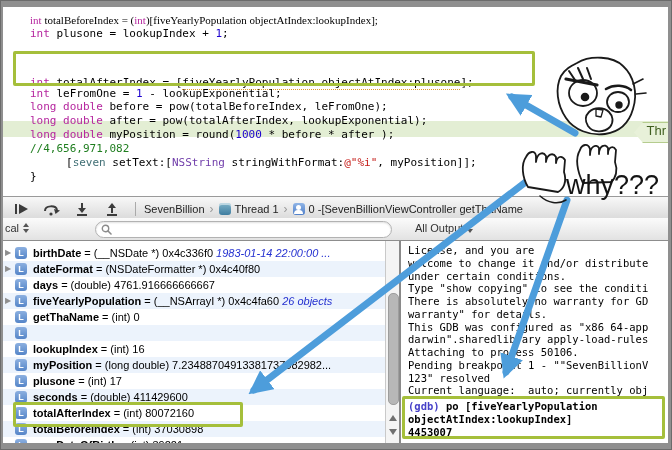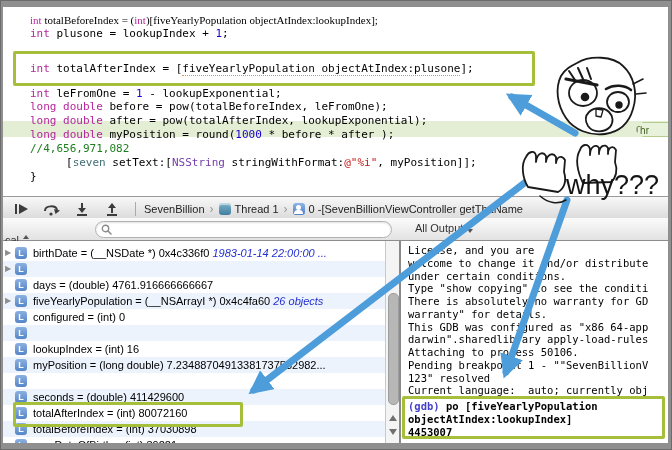--- a/index.html
+++ b/index.html
@@ -9,44 +9,44 @@
 
   
   .code-editor{position:absolute;left:0;top:0;right:0;height:189px;background:#fff;overflow:hidden;}
   .codeline{position:absolute;left:27px;height:14px;line-height:14px;white-space:pre;
             font-family:"DejaVu Sans Mono",monospace;font-size:11px;color:#000;}
   .kw{color:#b5259e;} .num{color:#1c00cf;} .cmt{color:#1e7d1e;} .str{color:#c41a16;}
   .cls{color:#703daa;} .ivar{color:#3f6e74;}
   .warn{border-bottom:1px dotted #e09b2d;}
   .current-line{position:absolute;left:0;right:0;top:114px;height:16px;background:#e3eed4;}
   .code-box{position:absolute;left:10px;top:44px;width:516px;height:29px;border:3px solid #a5bf3b;border-radius:2px;}
-  .thread-tag{position:absolute;right:0;top:115px;height:15px;width:34px;background:#e8f1d9;
+  .thread-tag{position:absolute;right:0;top:115px;height:21px;width:34px;background:#e8f1d9;
               border-top:1px solid #b5cc8e;border-bottom:1px solid #b5cc8e;
               clip-path:polygon(0 50%,9px 0,100% 0,100% 100%,9px 100%);
-              font-size:10px;line-height:15px;color:#3f5e1f;text-align:left;padding-right:2px;box-sizing:border-box;}
+              font-size:13px;line-height:15px;color:#3f5e1f;text-align:right;padding-right:2px;box-sizing:border-box;}
 
   
   .debug-bar{position:absolute;left:0;top:189px;right:0;height:26px;
              background:linear-gradient(#f8f8f8,#d8d8d8);border-top:1px solid #9a9a9a;border-bottom:1px solid #ababab;
              display:flex;align-items:center;box-sizing:border-box;font-size:11px;color:#222;}
   .dbg-btn{width:22px;height:18px;margin-left:8px;display:flex;align-items:center;justify-content:center;}
   .dbg-sep{width:1px;height:14px;background:#aaa;margin:0 8px 0 12px;}
   .bc-item{display:flex;align-items:center;white-space:nowrap;}
   .bc-chev{color:#999;margin:0 5px;font-size:12px;}
   .bc-icon{width:12px;height:12px;border-radius:3px;margin-right:4px;flex:0 0 auto;}
   .icon-thread{background:linear-gradient(#7fb3c9,#3f7da0);box-shadow:inset 0 2px 0 rgba(255,255,255,.5);}
   .icon-frame{background:linear-gradient(#8fb4e6,#4f7fc9);position:relative;}
   .icon-frame:before{content:"";position:absolute;left:3.5px;top:2px;width:5px;height:5px;border-radius:50%;background:#fff;}
   .icon-frame:after{content:"";position:absolute;left:1.5px;bottom:1px;width:9px;height:4px;border-radius:4px 4px 0 0;background:#fff;}
 
   
   .filter-bar{position:absolute;left:0;top:211px;right:0;height:23px;
               background:linear-gradient(#fbfbfb,#e2e2e2);border-bottom:1px solid #8d8d8d;
               box-sizing:border-box;font-size:11px;color:#333;}
-  .scope{position:absolute;left:2px;top:16px;display:flex;align-items:center;}
+  .scope{position:absolute;left:2px;top:4px;display:flex;align-items:center;}
   .stepper{display:inline-flex;flex-direction:column;margin-left:4px;}
   .stepper i{width:0;height:0;border-left:3.5px solid transparent;border-right:3.5px solid transparent;display:block;}
   .stepper .up{border-bottom:4px solid #555;margin-bottom:1.5px;}
   .stepper .dn{border-top:4px solid #555;}
   .searchbox{position:absolute;left:92px;top:3px;width:290px;height:15px;background:#fff;border:1px solid #b2b2b2;
              border-radius:9px;display:flex;align-items:center;padding-left:5px;box-shadow:inset 0 1px 2px rgba(0,0,0,.12);}
   .searchbox input{border:0;outline:0;flex:1;font-size:11px;background:transparent;height:13px;padding:0 4px;}
   .outsel{position:absolute;left:412px;top:4px;display:flex;align-items:center;}
 
   
@@ -56,21 +56,21 @@
   .console-pane{position:absolute;left:398px;top:0;right:0;bottom:0;background:#fff;overflow:hidden;
                 font-family:"DejaVu Sans Mono",monospace;font-size:10.5px;color:#000;}
 
   .var-row{position:absolute;left:0;right:14px;height:16px;line-height:16px;font-size:11px;white-space:nowrap;overflow:hidden;}
   .var-row.stripe{background:#ecf3fc;}
   .var-row .tri{position:absolute;left:2px;top:0;color:#8e8e8e;font-size:8px;line-height:16px;}
   .var-chip{position:absolute;left:12px;top:2px;width:12px;height:12px;border-radius:3px;
             background:linear-gradient(#8cb0e0,#5585c8);color:#fff;font-size:9px;font-weight:bold;
             text-align:center;line-height:12px;}
   .var-text{position:absolute;left:30px;top:0;}
-  .var-name{font-weight:normal;color:#000;}
+  .var-name{font-weight:bold;color:#000;}
   .var-sum{color:#2430d0;font-style:italic;}
   .var-box{position:absolute;left:10px;top:161px;width:224px;height:19px;border:3px solid #a5bf3b;border-radius:2px;}
 
   .vscroll{position:absolute;right:0;top:0;width:13px;bottom:0;background:#f4f4f4;border-left:1px solid #c9c9c9;}
   .vthumb{position:absolute;left:1.5px;top:52px;width:9px;height:110px;border-radius:5px;background:#b7b7b7;border:1px solid #9d9d9d;}
   .varrow{position:absolute;left:3px;width:0;height:0;border-left:4px solid transparent;border-right:4px solid transparent;}
   .varrow.up{bottom:22px;border-bottom:6px solid #707070;}
   .varrow.dn{bottom:8px;border-top:6px solid #707070;}
 
   .console-lines{position:absolute;left:7px;top:3px;right:0;}
@@ -89,21 +89,21 @@
 <body>
 
 <div class="frame">
   <div class="window">
 
     <div class="code-editor">
       <div class="current-line"></div>
       <div id="code-lines">
           <div class="codeline" style="top: 6px; font-family: Liberation Serif, serif;"><span class="kw">int</span><span> totalBeforeIndex = (</span><span class="kw">int</span><span>)[fiveYearlyPopulation objectAtIndex:lookupIndex];</span></div>
           <div class="codeline" style="top: 20px;"><span class="kw">int</span><span> plusone = lookupIndex + </span><span class="num">1</span><span>;</span></div>
-          <div class="codeline" style="top: 55px;"><span class="kw">int</span><span> totalAfterIndex = [</span><span class="warn">fiveYearlyPopulation objectAtIndex:plusone</span><span>];</span></div>
+          <div class="codeline" style="top: 69px;"><span class="kw">int</span><span> totalAfterIndex = [</span><span class="warn">fiveYearlyPopulation objectAtIndex:plusone</span><span>];</span></div>
           <div class="codeline" style="top: 80px;"><span class="kw">int</span><span> leFromOne = </span><span class="num">1</span><span> - lookupExponential;</span></div>
           <div class="codeline" style="top: 93px;"><span class="kw">long double</span><span> before = pow(totalBeforeIndex, leFromOne);</span></div>
           <div class="codeline" style="top: 107px;"><span class="kw">long double</span><span> after = pow(totalAfterIndex, lookupExponential);</span></div>
           <div class="codeline" style="top: 121px;"><span class="kw">long double</span><span> myPosition = round(</span><span class="num">1000</span><span> * before * after );</span></div>
           <div class="codeline" style="top: 135px;"><span class="cmt">//4,656,971,082</span></div>
           <div class="codeline" style="top: 149px; margin-left: 36px;"><span>[</span><span class="ivar">seven</span><span> setText:[</span><span class="cls">NSString</span><span> stringWithFormat:</span><span class="str">@"%i"</span><span>, myPosition]];</span></div>
           <div class="codeline" style="top: 163px;"><span>}</span></div>
         </div>
       <div class="code-box"></div>
       <div class="thread-tag">
@@ -185,47 +185,49 @@
       <div class="vars-pane">
         <div id="var-rows">
             <div class="var-row" style="top: 4px;">
               <span class="tri">▶</span>
               <span class="var-chip">L</span>
               <span class="var-text"><span class="var-name">birthDate</span><span> = (__NSDate *) 0x4c336f0 </span><span class="var-sum">1983-01-14 22:00:00 ...</span></span>
             </div>
             <div class="var-row stripe" style="top: 20px;">
               <span class="tri">▶</span>
               <span class="var-chip">L</span>
+              <span class="var-text"><span class="var-name">dateFormat</span><span> = (NSDateFormatter *) 0x4c40f80</span></span>
             </div>
             <div class="var-row" style="top: 36px;">
               <span class="var-chip">L</span>
               <span class="var-text"><span class="var-name">days</span><span> = (double) 4761.916666666667</span></span>
             </div>
             <div class="var-row stripe" style="top: 52px;">
               <span class="tri">▶</span>
               <span class="var-chip">L</span>
               <span class="var-text"><span class="var-name">fiveYearlyPopulation</span><span> = (__NSArrayI *) 0x4c4fa60 </span><span class="var-sum">26 objects</span></span>
             </div>
             <div class="var-row" style="top: 68px;">
               <span class="var-chip">L</span>
-              <span class="var-text"><span class="var-name">configured</span><span> = (int) 0</span></span>
+              <span class="var-text"><span class="var-name">getThaName</span><span> = (int) 0</span></span>
             </div>
             <div class="var-row stripe" style="top: 84px;">
               <span class="var-chip">L</span>
             </div>
             <div class="var-row" style="top: 100px;">
               <span class="var-chip">L</span>
               <span class="var-text"><span class="var-name">lookupIndex</span><span> = (int) 16</span></span>
             </div>
             <div class="var-row stripe" style="top: 116px;">
               <span class="var-chip">L</span>
               <span class="var-text"><span class="var-name">myPosition</span><span> = (long double) 7.23488704913381737582982...</span></span>
             </div>
             <div class="var-row" style="top: 132px;">
               <span class="var-chip">L</span>
+              <span class="var-text"><span class="var-name">plusone</span><span> = (int) 17</span></span>
             </div>
             <div class="var-row stripe" style="top: 148px;">
               <span class="var-chip">L</span>
               <span class="var-text"><span class="var-name">seconds</span><span> = (double) 411429600</span></span>
             </div>
             <div class="var-row" style="top: 164px;">
               <span class="var-chip">L</span>
               <span class="var-text"><span class="var-name">totalAfterIndex</span><span> = (int) 80072160</span></span>
             </div>
             <div class="var-row stripe" style="top: 180px;">

